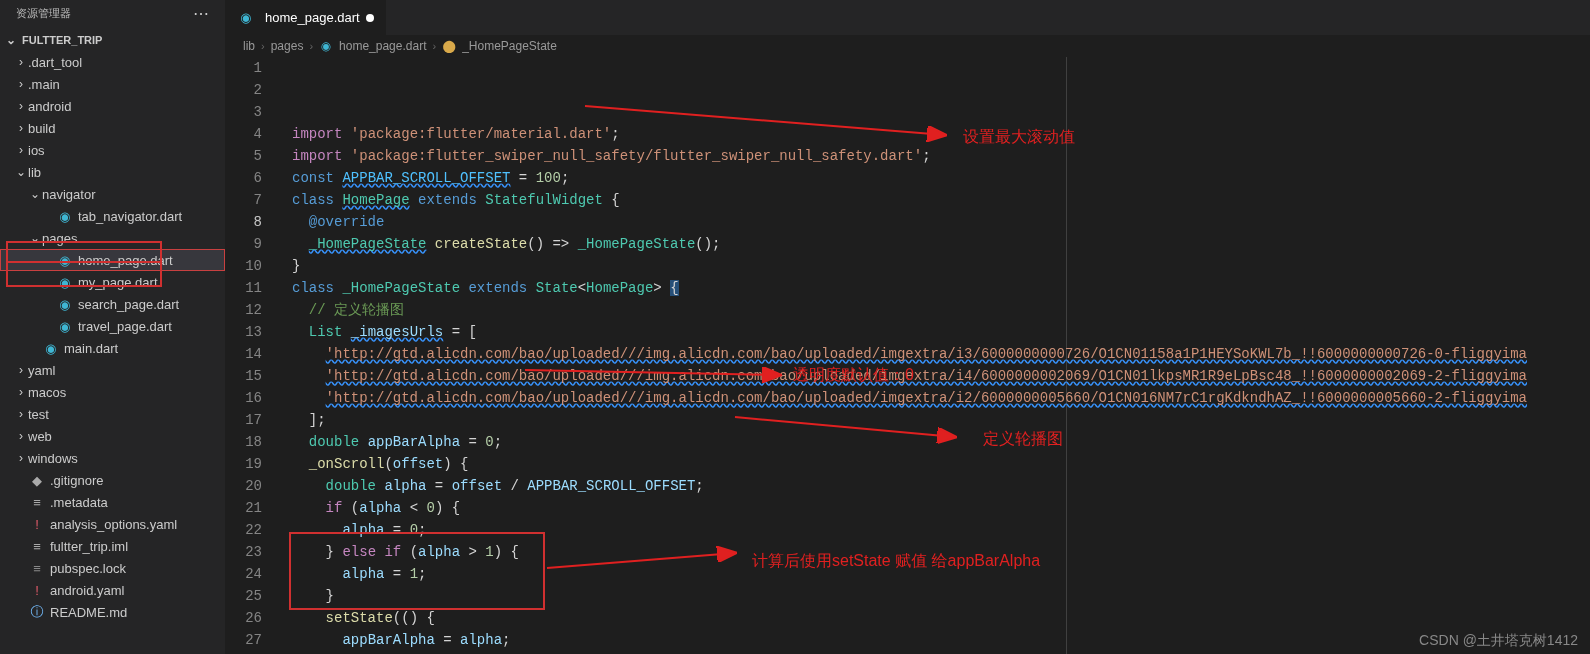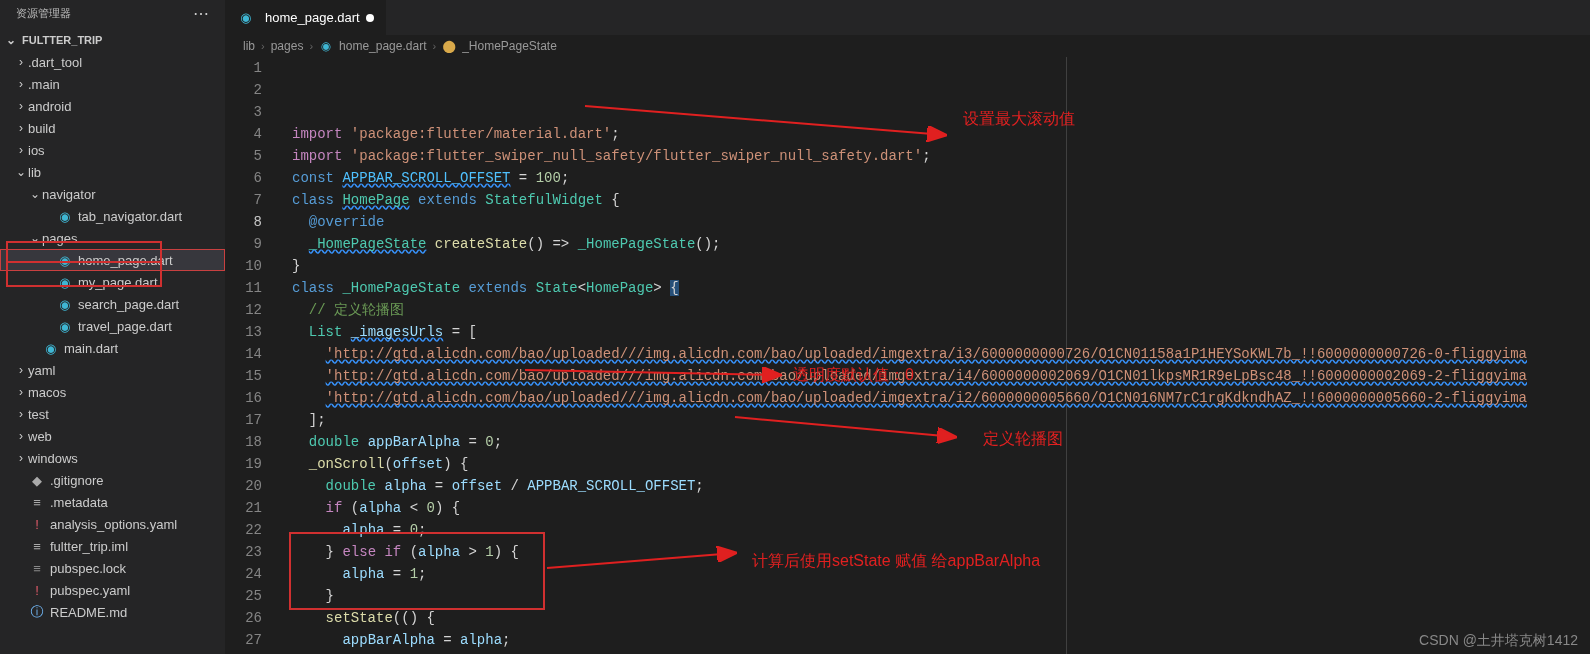--- a/index.html
+++ b/index.html
@@ -172,21 +172,21 @@
         <span>fultter_trip.iml</span>
       </div>
       <div class="tree-row indent-0">
         <span class="chevron"></span>
         <span class="file-icon lock-icon">≡</span>
         <span>pubspec.lock</span>
       </div>
       <div class="tree-row indent-0">
         <span class="chevron"></span>
         <span class="file-icon yaml-icon">!</span>
-        <span>pubspec.yaml</span>
+        <span>android.yaml</span>
       </div>
       <div class="tree-row indent-0">
         <span class="chevron"></span>
         <span class="file-icon info-icon">ⓘ</span>
         <span>README.md</span>
       </div>
     </div>
 </div>
 
 <div class="editor-area">
@@ -249,21 +249,21 @@
         <defs>
             <marker id="ah" markerWidth="10" markerHeight="8" refX="9" refY="4" orient="auto">
               <polygon points="0 0, 10 4, 0 8" fill="#e02020"></polygon>
             </marker>
           </defs>
         <line x1="360" y1="49" x2="720" y2="78" stroke="#e02020" stroke-width="2" marker-end="url(#ah)"></line>
         <line x1="300" y1="313" x2="555" y2="318" stroke="#e02020" stroke-width="2" marker-end="url(#ah)"></line>
         <line x1="510" y1="360" x2="730" y2="380" stroke="#e02020" stroke-width="2" marker-end="url(#ah)"></line>
         <line x1="322" y1="511" x2="510" y2="496" stroke="#e02020" stroke-width="2" marker-end="url(#ah)"></line>
       </svg>
-      <div class="anno-text" style="left:738px; top:52px;">设置最大滚动值</div>
+      <div class="anno-text" style="left:738px; top:70px;">设置最大滚动值</div>
       <div class="anno-text" style="left:568px; top:308px;">透明度默认值：0</div>
       <div class="anno-text" style="left:758px; top:372px;">定义轮播图</div>
       <div class="anno-text" style="left:520px; top:494px;margin-left:7px;">计算后使用setState 赋值 给appBarAlpha</div>
     </div>
   </div>
 </div>
 
 <div class="watermark">CSDN @土井塔克树1412</div>
 
 <div class="red-box" style="left:6px; top:261px; width:156px; height:26px;"></div>

